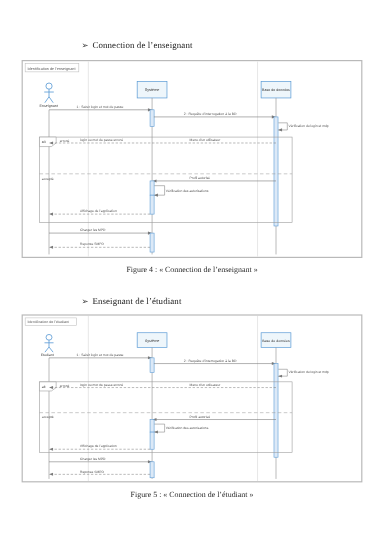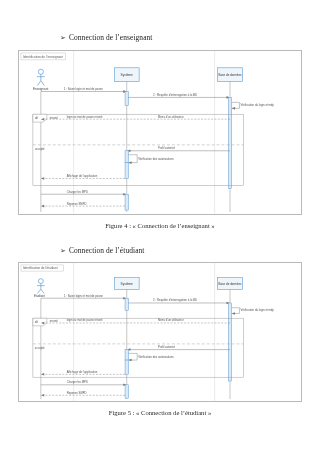--- a/index.html
+++ b/index.html
@@ -20,21 +20,21 @@
     position: absolute;
     left: 0; top: 0;
     width: 320px;
     height: 453px;
     background: #ffffff;
   }
 
   
   .heading {
     position: absolute;
-    left: 60px;
+    left: 68px;
     font-size: 7.4px;
     line-height: 9px;
     color: #1a1a1a;
     white-space: nowrap;
     letter-spacing: 0.1px;
   }
   .heading .bullet {
     display: inline-block;
     width: 9px;
     color: #333333;
@@ -165,21 +165,21 @@
 
       <line x1="106.8" y1="157" x2="24" y2="157" stroke="#7a7a7a" stroke-width="0.45" stroke-dasharray="2,1.4"></line>
       <polygon points="22,157 25.4,155.7 25.4,158.3" fill="#7a7a7a"></polygon>
       <text x="48" y="155.4" font-family="Liberation Sans, sans-serif" font-size="2.8" fill="#555">Reponse SMPD</text>
     </svg>
   </div>
 
   <div class="caption" id="caption-1">Figure 4 : « Connection de l’enseignant »</div>
 
   <div class="heading" id="heading-2">
-    <span class="bullet">➢</span><span>Connection de l’étudiant</span>
+    <span class="bullet">➢</span><span>Enseignant de l’étudiant</span>
   </div>
 
   <div class="diagram" id="diagram-2">
     <svg viewBox="0 0 284 145" preserveAspectRatio="none">
       <rect x="2" y="2" width="43" height="6.5" fill="#ffffff" stroke="#c0c0c0" stroke-width="0.5"></rect>
       <text x="4" y="6.8" font-family="Liberation Sans, sans-serif" font-size="3.1" fill="#5b5b5b">Identification de l’étudiant</text>
 
       <g stroke="#5b9bd5" stroke-width="0.7" fill="none">
         <circle cx="22" cy="19" r="2.5"></circle>
         <line x1="22" y1="21.5" x2="22" y2="27.5"></line>

